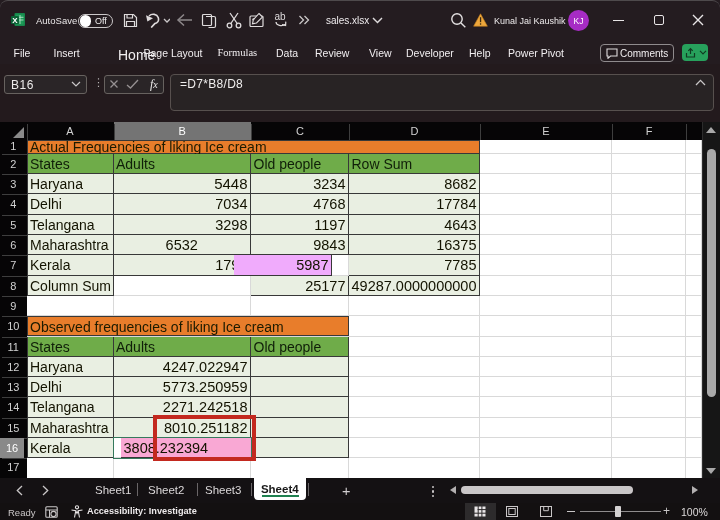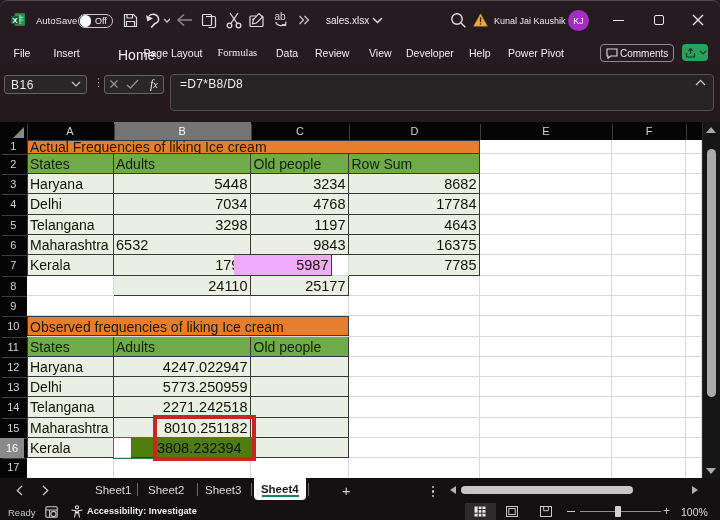--- a/index.html
+++ b/index.html
@@ -209,47 +209,48 @@
 <div class="ab" style="left:349px;top:52.1px;width:131px;height:20.3px;background:#e9efe2;border-right:1.2px solid #383838;border-bottom:1.2px solid #383838;box-sizing:border-box;color:#131300;font-size:14.5px;font-weight:normal;text-align:right;line-height:20.3px;padding:0 2.5px;white-space:nowrap;overflow:visible;">8682</div>
 <div class="ab" style="left:26.5px;top:72.4px;width:87px;height:20.3px;background:#e9efe2;border-right:1.2px solid #383838;border-bottom:1.2px solid #383838;border-left:1.2px solid #383838;box-sizing:border-box;color:#131300;font-size:14px;font-weight:normal;text-align:left;line-height:20.3px;padding:0 2.5px;white-space:nowrap;overflow:visible;">Delhi</div>
 <div class="ab" style="left:113.5px;top:72.4px;width:137.5px;height:20.3px;background:#e9efe2;border-right:1.2px solid #383838;border-bottom:1.2px solid #383838;box-sizing:border-box;color:#131300;font-size:14.5px;font-weight:normal;text-align:right;line-height:20.3px;padding:0 2.5px;white-space:nowrap;overflow:visible;">7034</div>
 <div class="ab" style="left:251px;top:72.4px;width:98px;height:20.3px;background:#e9efe2;border-right:1.2px solid #383838;border-bottom:1.2px solid #383838;box-sizing:border-box;color:#131300;font-size:14.5px;font-weight:normal;text-align:right;line-height:20.3px;padding:0 2.5px;white-space:nowrap;overflow:visible;">4768</div>
 <div class="ab" style="left:349px;top:72.4px;width:131px;height:20.3px;background:#e9efe2;border-right:1.2px solid #383838;border-bottom:1.2px solid #383838;box-sizing:border-box;color:#131300;font-size:14.5px;font-weight:normal;text-align:right;line-height:20.3px;padding:0 2.5px;white-space:nowrap;overflow:visible;">17784</div>
 <div class="ab" style="left:26.5px;top:92.7px;width:87px;height:20.3px;background:#e9efe2;border-right:1.2px solid #383838;border-bottom:1.2px solid #383838;border-left:1.2px solid #383838;box-sizing:border-box;color:#131300;font-size:14px;font-weight:normal;text-align:left;line-height:20.3px;padding:0 2.5px;white-space:nowrap;overflow:visible;">Telangana</div>
 <div class="ab" style="left:113.5px;top:92.7px;width:137.5px;height:20.3px;background:#e9efe2;border-right:1.2px solid #383838;border-bottom:1.2px solid #383838;box-sizing:border-box;color:#131300;font-size:14.5px;font-weight:normal;text-align:right;line-height:20.3px;padding:0 2.5px;white-space:nowrap;overflow:visible;">3298</div>
 <div class="ab" style="left:251px;top:92.7px;width:98px;height:20.3px;background:#e9efe2;border-right:1.2px solid #383838;border-bottom:1.2px solid #383838;box-sizing:border-box;color:#131300;font-size:14.5px;font-weight:normal;text-align:right;line-height:20.3px;padding:0 2.5px;white-space:nowrap;overflow:visible;">1197</div>
 <div class="ab" style="left:349px;top:92.7px;width:131px;height:20.3px;background:#e9efe2;border-right:1.2px solid #383838;border-bottom:1.2px solid #383838;box-sizing:border-box;color:#131300;font-size:14.5px;font-weight:normal;text-align:right;line-height:20.3px;padding:0 2.5px;white-space:nowrap;overflow:visible;">4643</div>
 <div class="ab" style="left:26.5px;top:113px;width:87px;height:20.3px;background:#e9efe2;border-right:1.2px solid #383838;border-bottom:1.2px solid #383838;border-left:1.2px solid #383838;box-sizing:border-box;color:#131300;font-size:14px;font-weight:normal;text-align:left;line-height:20.3px;padding:0 2.5px;white-space:nowrap;overflow:visible;">Maharashtra</div>
-<div class="ab" style="left:113.5px;top:113px;width:137.5px;height:20.3px;background:#e9efe2;border-right:1.2px solid #383838;border-bottom:1.2px solid #383838;box-sizing:border-box;color:#131300;font-size:14.5px;font-weight:normal;text-align:left;line-height:20.3px;padding:0 2.5px;white-space:nowrap;overflow:visible;">6532</div>
+<div class="ab" style="left:113.5px;top:113px;width:137.5px;height:20.3px;background:#e9efe2;border-right:1.2px solid #383838;border-bottom:1.2px solid #383838;box-sizing:border-box;color:#131300;font-size:14.5px;font-weight:normal;text-align:center;line-height:20.3px;padding:0 2.5px;white-space:nowrap;overflow:visible;">6532</div>
 <div class="ab" style="left:251px;top:113px;width:98px;height:20.3px;background:#e9efe2;border-right:1.2px solid #383838;border-bottom:1.2px solid #383838;box-sizing:border-box;color:#131300;font-size:14.5px;font-weight:normal;text-align:right;line-height:20.3px;padding:0 2.5px;white-space:nowrap;overflow:visible;">9843</div>
 <div class="ab" style="left:349px;top:113px;width:131px;height:20.3px;background:#e9efe2;border-right:1.2px solid #383838;border-bottom:1.2px solid #383838;box-sizing:border-box;color:#131300;font-size:14.5px;font-weight:normal;text-align:right;line-height:20.3px;padding:0 2.5px;white-space:nowrap;overflow:visible;">16375</div>
 <div class="ab" style="left:26.5px;top:133.3px;width:87px;height:20.3px;background:#e9efe2;border-right:1.2px solid #383838;border-bottom:1.2px solid #383838;border-left:1.2px solid #383838;box-sizing:border-box;color:#131300;font-size:14px;font-weight:normal;text-align:left;line-height:20.3px;padding:0 2.5px;white-space:nowrap;overflow:visible;">Kerala</div>
 <div class="ab" style="left:113.5px;top:133.3px;width:137.5px;height:20.3px;background:#e9efe2;border-right:1.2px solid #383838;border-bottom:1.2px solid #383838;box-sizing:border-box;color:#131300;font-size:14.5px;font-weight:normal;text-align:right;line-height:20.3px;padding:0 2.5px;white-space:nowrap;overflow:visible;">1798</div>
 <div class="ab" style="left:234px;top:133.3px;width:98px;height:20.3px;background:#f0abfc;border-right:1.2px solid #383838;border-bottom:1.2px solid #383838;box-sizing:border-box;color:#131300;font-size:14.5px;font-weight:normal;text-align:right;line-height:20.3px;padding:0 2.5px;white-space:nowrap;overflow:visible;">5987</div>
 <div class="ab" style="left:349px;top:133.3px;width:131px;height:20.3px;background:#e9efe2;border-right:1.2px solid #383838;border-bottom:1.2px solid #383838;box-sizing:border-box;color:#131300;font-size:14.5px;font-weight:normal;text-align:right;line-height:20.3px;padding:0 2.5px;white-space:nowrap;overflow:visible;">7785</div>
-<div class="ab" style="left:113.5px;top:153.6px;width:137.5px;height:20.3px;background:#e9efe2;border-right:1.2px solid #383838;border-bottom:1.2px solid #383838;box-sizing:border-box;color:#131300;font-size:14.5px;font-weight:normal;text-align:right;line-height:20.3px;padding:0 2.5px;white-space:nowrap;overflow:visible;">24110</div>
+<div class="ab" style="left:26.5px;top:153.6px;width:87px;height:20.3px;background:#e9efe2;border-right:1.2px solid #383838;border-bottom:1.2px solid #383838;border-left:1.2px solid #383838;box-sizing:border-box;color:#131300;font-size:14px;font-weight:normal;text-align:left;line-height:20.3px;padding:0 2.5px;white-space:nowrap;overflow:visible;">Column Sum</div>
 <div class="ab" style="left:251px;top:153.6px;width:98px;height:20.3px;background:#e9efe2;border-right:1.2px solid #383838;border-bottom:1.2px solid #383838;box-sizing:border-box;color:#131300;font-size:14.5px;font-weight:normal;text-align:right;line-height:20.3px;padding:0 2.5px;white-space:nowrap;overflow:visible;">25177</div>
+<div class="ab" style="left:349px;top:153.6px;width:131px;height:20.3px;background:#e9efe2;border-right:1.2px solid #383838;border-bottom:1.2px solid #383838;box-sizing:border-box;color:#131300;font-size:14.5px;font-weight:normal;text-align:right;line-height:20.3px;padding:0 2.5px;white-space:nowrap;overflow:visible;">49287.0000000000</div>
 <div class="ab" style="left:26.5px;top:194.2px;width:322.5px;height:20.3px;background:#e87d2b;border-right:1.2px solid #383838;border-bottom:1.2px solid #383838;border-left:1.2px solid #383838;border-top:1.2px solid #383838;box-sizing:border-box;color:#1c1b00;font-size:14px;font-weight:normal;text-align:left;line-height:20.3px;padding:0 2.5px;white-space:nowrap;overflow:visible;">Observed frequencies of liking Ice cream</div>
 <div class="ab" style="left:26.5px;top:214.5px;width:87px;height:20.3px;background:#6fac49;border-right:1.2px solid #383838;border-bottom:1.2px solid #383838;border-left:1.2px solid #383838;box-sizing:border-box;color:#101f09;font-size:14px;font-weight:normal;text-align:left;line-height:20.3px;padding:0 2.5px;white-space:nowrap;overflow:visible;">States</div>
 <div class="ab" style="left:113.5px;top:214.5px;width:137.5px;height:20.3px;background:#6fac49;border-right:1.2px solid #383838;border-bottom:1.2px solid #383838;box-sizing:border-box;color:#101f09;font-size:14px;font-weight:normal;text-align:left;line-height:20.3px;padding:0 2.5px;white-space:nowrap;overflow:visible;">Adults</div>
 <div class="ab" style="left:251px;top:214.5px;width:98px;height:20.3px;background:#6fac49;border-right:1.2px solid #383838;border-bottom:1.2px solid #383838;box-sizing:border-box;color:#101f09;font-size:14px;font-weight:normal;text-align:left;line-height:20.3px;padding:0 2.5px;white-space:nowrap;overflow:visible;">Old people</div>
 <div class="ab" style="left:26.5px;top:234.8px;width:87px;height:20.3px;background:#e9efe2;border-right:1.2px solid #383838;border-bottom:1.2px solid #383838;border-left:1.2px solid #383838;box-sizing:border-box;color:#131300;font-size:14px;font-weight:normal;text-align:left;line-height:20.3px;padding:0 2.5px;white-space:nowrap;overflow:visible;">Haryana</div>
 <div class="ab" style="left:113.5px;top:234.8px;width:137.5px;height:20.3px;background:#e9efe2;border-right:1.2px solid #383838;border-bottom:1.2px solid #383838;box-sizing:border-box;color:#131300;font-size:14.5px;font-weight:normal;text-align:right;line-height:20.3px;padding:0 2.5px;white-space:nowrap;overflow:visible;">4247.022947</div>
 <div class="ab" style="left:251px;top:234.8px;width:98px;height:20.3px;background:#e9efe2;border-right:1.2px solid #383838;border-bottom:1.2px solid #383838;box-sizing:border-box;color:#131300;font-size:14px;font-weight:normal;text-align:left;line-height:20.3px;padding:0 2.5px;white-space:nowrap;overflow:visible;"></div>
 <div class="ab" style="left:26.5px;top:255.1px;width:87px;height:20.3px;background:#e9efe2;border-right:1.2px solid #383838;border-bottom:1.2px solid #383838;border-left:1.2px solid #383838;box-sizing:border-box;color:#131300;font-size:14px;font-weight:normal;text-align:left;line-height:20.3px;padding:0 2.5px;white-space:nowrap;overflow:visible;">Delhi</div>
 <div class="ab" style="left:113.5px;top:255.1px;width:137.5px;height:20.3px;background:#e9efe2;border-right:1.2px solid #383838;border-bottom:1.2px solid #383838;box-sizing:border-box;color:#131300;font-size:14.5px;font-weight:normal;text-align:right;line-height:20.3px;padding:0 2.5px;white-space:nowrap;overflow:visible;">5773.250959</div>
 <div class="ab" style="left:251px;top:255.1px;width:98px;height:20.3px;background:#e9efe2;border-right:1.2px solid #383838;border-bottom:1.2px solid #383838;box-sizing:border-box;color:#131300;font-size:14px;font-weight:normal;text-align:left;line-height:20.3px;padding:0 2.5px;white-space:nowrap;overflow:visible;"></div>
 <div class="ab" style="left:26.5px;top:275.4px;width:87px;height:20.3px;background:#e9efe2;border-right:1.2px solid #383838;border-bottom:1.2px solid #383838;border-left:1.2px solid #383838;box-sizing:border-box;color:#131300;font-size:14px;font-weight:normal;text-align:left;line-height:20.3px;padding:0 2.5px;white-space:nowrap;overflow:visible;">Telangana</div>
 <div class="ab" style="left:113.5px;top:275.4px;width:137.5px;height:20.3px;background:#e9efe2;border-right:1.2px solid #383838;border-bottom:1.2px solid #383838;box-sizing:border-box;color:#131300;font-size:14.5px;font-weight:normal;text-align:right;line-height:20.3px;padding:0 2.5px;white-space:nowrap;overflow:visible;">2271.242518</div>
 <div class="ab" style="left:251px;top:275.4px;width:98px;height:20.3px;background:#e9efe2;border-right:1.2px solid #383838;border-bottom:1.2px solid #383838;box-sizing:border-box;color:#131300;font-size:14px;font-weight:normal;text-align:left;line-height:20.3px;padding:0 2.5px;white-space:nowrap;overflow:visible;"></div>
 <div class="ab" style="left:26.5px;top:295.7px;width:87px;height:20.3px;background:#e9efe2;border-right:1.2px solid #383838;border-bottom:1.2px solid #383838;border-left:1.2px solid #383838;box-sizing:border-box;color:#131300;font-size:14px;font-weight:normal;text-align:left;line-height:20.3px;padding:0 2.5px;white-space:nowrap;overflow:visible;">Maharashtra</div>
 <div class="ab" style="left:113.5px;top:295.7px;width:137.5px;height:20.3px;background:#e9efe2;border-right:1.2px solid #383838;border-bottom:1.2px solid #383838;box-sizing:border-box;color:#131300;font-size:14.5px;font-weight:normal;text-align:right;line-height:20.3px;padding:0 2.5px;white-space:nowrap;overflow:visible;">8010.251182</div>
 <div class="ab" style="left:251px;top:295.7px;width:98px;height:20.3px;background:#e9efe2;border-right:1.2px solid #383838;border-bottom:1.2px solid #383838;box-sizing:border-box;color:#131300;font-size:14px;font-weight:normal;text-align:left;line-height:20.3px;padding:0 2.5px;white-space:nowrap;overflow:visible;"></div>
 <div class="ab" style="left:26.5px;top:316px;width:87px;height:20.3px;background:#e9efe2;border-right:1.2px solid #383838;border-bottom:1.2px solid #383838;border-left:1.2px solid #383838;box-sizing:border-box;color:#131300;font-size:14px;font-weight:normal;text-align:left;line-height:20.3px;padding:0 2.5px;white-space:nowrap;overflow:visible;">Kerala</div>
-<div class="ab" style="left:131px;top:316px;width:137.5px;height:20.3px;background:#4d7c0f;border-right:1.2px solid #383838;border-bottom:1.2px solid #383838;box-sizing:border-box;color:#131300;font-size:14.5px;font-weight:normal;text-align:center;line-height:20.3px;padding:0 2.5px;white-space:nowrap;overflow:visible;">3808.232394</div>
+<div class="ab" style="left:121px;top:316px;width:137.5px;height:20.3px;background:#f9a8d4;border-right:1.2px solid #383838;border-bottom:1.2px solid #383838;box-sizing:border-box;color:#131300;font-size:14.5px;font-weight:normal;text-align:left;line-height:20.3px;padding:0 2.5px;white-space:nowrap;overflow:visible;">3808.232394</div>
 <div class="ab" style="left:251px;top:316px;width:98px;height:20.3px;background:#e9efe2;border-right:1.2px solid #383838;border-bottom:1.2px solid #383838;box-sizing:border-box;color:#131300;font-size:14px;font-weight:normal;text-align:left;line-height:20.3px;padding:0 2.5px;white-space:nowrap;overflow:visible;"></div>
 <div class="ab" style="left:112.5px;top:315px;width:139px;height:22.3px;border:1.7px solid #35795c;box-sizing:border-box;"></div>
 </div>
 <div class="ab" style="left:153px;top:415.3px;width:102.5px;height:46px;border:4.5px solid #c3291f;box-sizing:border-box;"></div>
 <div class="ab" style="left:702px;top:122px;width:18px;height:355.5px;background:#161616;border-left:1px solid #2c2c2c;box-sizing:border-box;"></div>
 <div class="ab" style="left:706px;top:127px;width:0;height:0;border-left:5px solid transparent;border-right:5px solid transparent;border-bottom:6px solid #a9a9a9;"></div>
 <div class="ab" style="left:706.5px;top:149px;width:9px;height:248px;background:#a9a9a9;border-radius:4.5px;"></div>
 <div class="ab" style="left:706px;top:467.5px;width:0;height:0;border-left:5px solid transparent;border-right:5px solid transparent;border-top:6px solid #a9a9a9;"></div>
 <div class="ab" style="left:0;top:477.5px;width:720px;height:25.5px;background:#141113;"></div>
 <svg class="ab" style="left:16px;top:484.5px;" width="7" height="11" viewBox="0 0 7 11">

